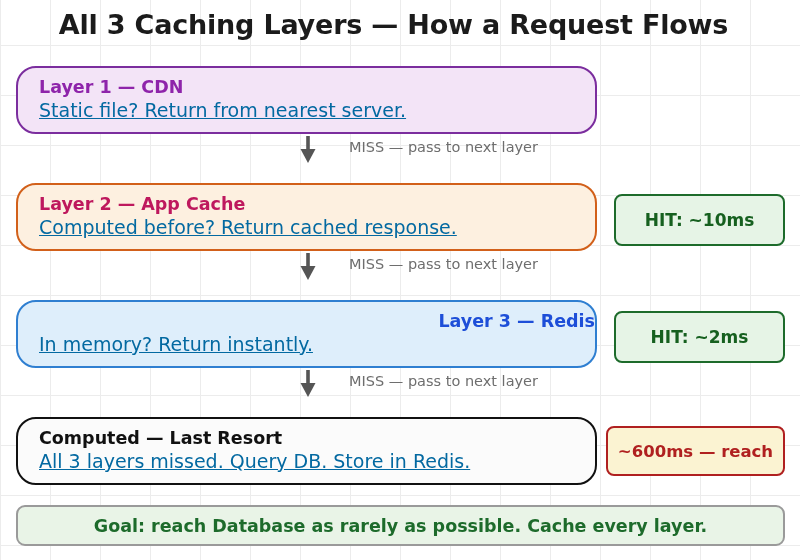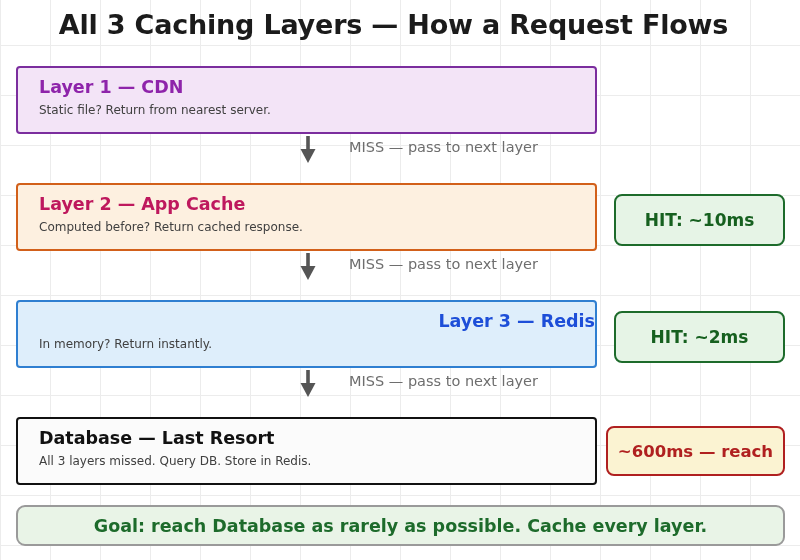--- a/index.html
+++ b/index.html
@@ -40,37 +40,38 @@
     white-space: nowrap;
   }
 
   
   .layer-box {
     position: absolute;
     left: 16px;
     width: 581px;
     height: 68px;
     box-sizing: border-box;
-    border-radius: 4px;
+    border-radius: 20px;
     border-style: solid;
     border-width: 2.5px;
     padding: 7px 0 0 21px;
   }
   .layer-title {
     font-size: 17.5px;
     font-weight: bold;
     line-height: 24px;
     white-space: nowrap;
   }
   .layer-sub {
-    font-size: 12px;
+    font-size: 19px;
     font-weight: normal;
-    color: #404040;
+    color: #0369a1;
     line-height: 23px;
     white-space: nowrap;
+    text-decoration: underline;
   }
 
   #box-cdn   { top: 66px;  border-color: #7b2d9e; background-color: #f3e4f7; }
   #box-cdn   .layer-title { color: #8e24aa; }
   #box-app   { top: 183px; border-color: #d2601a; background-color: #fdf0e0; }
   #box-app   .layer-title { color: #be185d; }
   #box-redis { top: 300px; border-color: #2f7fd1; background-color: #deeefb; }
   #box-redis .layer-title { color: #1d4ed8; text-align: right; }
   #box-db    { top: 417px; border-color: #111111; background-color: #fbfbfb; }
   #box-db    .layer-title { color: #111111; }
@@ -204,21 +205,21 @@
 
   <div class="miss-row" id="miss-3">
     <svg class="arrow" viewBox="0 0 18 28">
       <rect x="7.2" y="0" width="3.6" height="14" fill="#555555"></rect>
       <polygon points="1.5,13 16.5,13 9,27" fill="#555555"></polygon>
     </svg>
     <div class="miss-label">MISS — pass to next layer</div>
   </div>
 
   <div class="layer-box" id="box-db">
-    <div class="layer-title">Database — Last Resort</div>
+    <div class="layer-title">Computed — Last Resort</div>
     <div class="layer-sub">All 3 layers missed. Query DB. Store in Redis.</div>
   </div>
   <div class="badge" id="badge-slow">~600ms — reach</div>
 
   <div id="goal-banner">
     <span id="goal-text">Goal: reach Database as rarely as possible. Cache every layer.</span>
   </div>
 
 </div>
 

